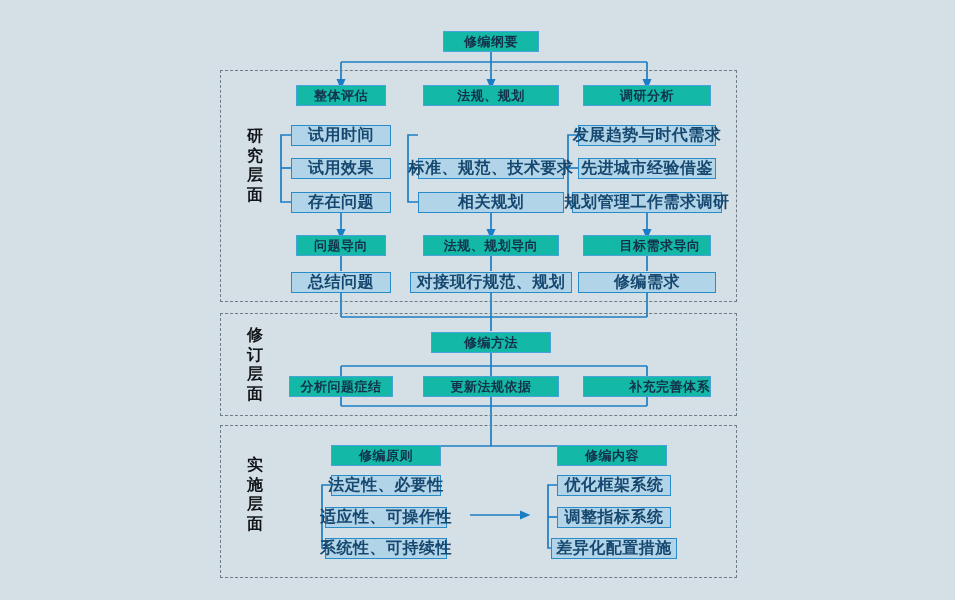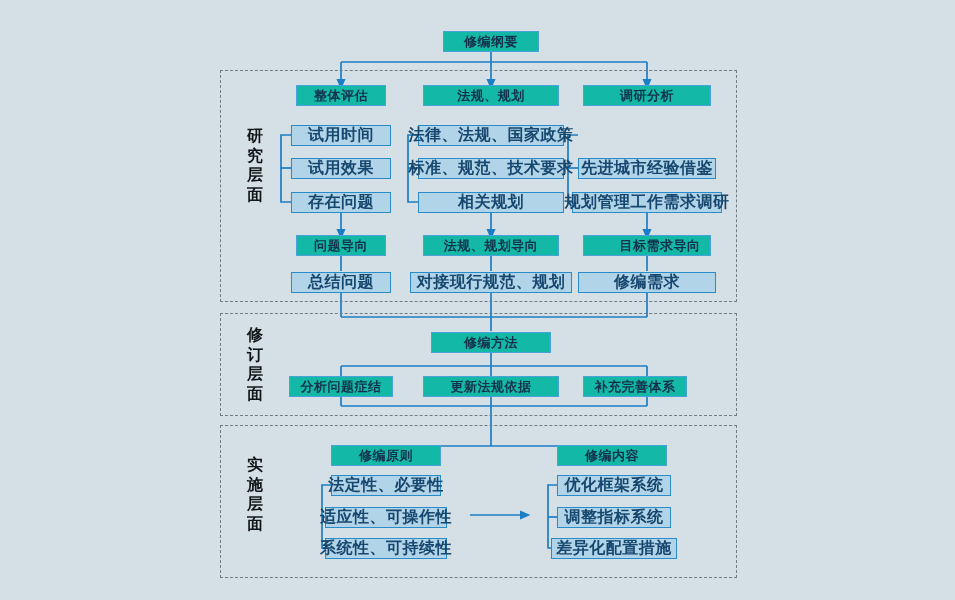--- a/index.html
+++ b/index.html
@@ -149,39 +149,39 @@
   <div class="node hdr" style="left:296px;top:235px;width:90px;">
     <span>问题导向</span>
   </div>
   <div class="node sub" style="left:291px;top:272px;width:100px;">
     <span>总结问题</span>
   </div>
 
   <div class="node hdr" style="left:423px;top:85px;width:136px;">
     <span>法规、规划</span>
   </div>
-  <div class="node sub" style="left:418px;top:125px;width:146px;">
-    <span>法律、法规、国家政策</span>
-  </div>
   <div class="node sub" style="left:418px;top:158px;width:146px;">
     <span>标准、规范、技术要求</span>
   </div>
   <div class="node sub" style="left:418px;top:192px;width:146px;">
     <span>相关规划</span>
   </div>
   <div class="node sub" style="left:410px;top:272px;width:162px;">
     <span>对接现行规范、规划</span>
   </div>
   <div class="node hdr" style="left:423px;top:235px;width:136px;">
     <span>法规、规划导向</span>
   </div>
 
   <div class="node hdr" style="left:583px;top:85px;width:128px;">
     <span>调研分析</span>
   </div>
+  <div class="node sub" style="left:578px;top:125px;width:138px;">
+    <span>发展趋势与时代需求</span>
+  </div>
   <div class="node sub" style="left:578px;top:158px;width:138px;">
     <span>先进城市经验借鉴</span>
   </div>
   <div class="node sub" style="left:572px;top:192px;width:150px;">
     <span>规划管理工作需求调研</span>
   </div>
   <div class="node hdr" style="left:583px;top:235px;width:128px;padding-left:26px;">
     <span>目标需求导向</span>
   </div>
   <div class="node sub" style="left:578px;top:272px;width:138px;">
@@ -193,21 +193,21 @@
 
   <div class="node hdr" style="left:431px;top:332px;width:120px;">
     <span>修编方法</span>
   </div>
   <div class="node hdr" style="left:289px;top:376px;width:104px;">
     <span>分析问题症结</span>
   </div>
   <div class="node hdr" style="left:423px;top:376px;width:136px;">
     <span>更新法规依据</span>
   </div>
-  <div class="node hdr" style="left:583px;top:376px;width:104px;">
+  <div class="node hdr" style="left:583px;top:376px;width:128px;justify-content:flex-end;">
     <span>补充完善体系</span>
   </div>
 
   <div class="section" style="left:220px;top:425px;width:517px;height:153px;"></div>
   <div class="sec-label" style="left:238px;top:455px;">实<br>施<br>层<br>面</div>
 
   <div class="node hdr" style="left:331px;top:445px;width:110px;">
     <span>修编原则</span>
   </div>
   <div class="node sub" style="left:331px;top:475px;width:110px;">

